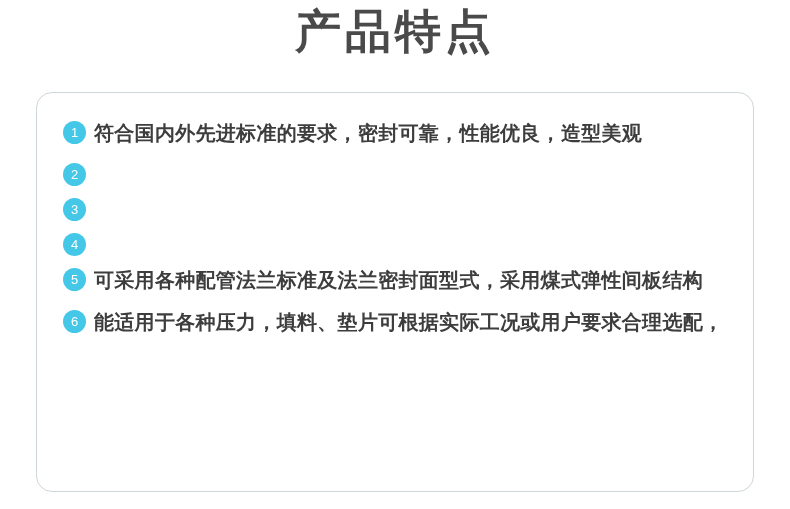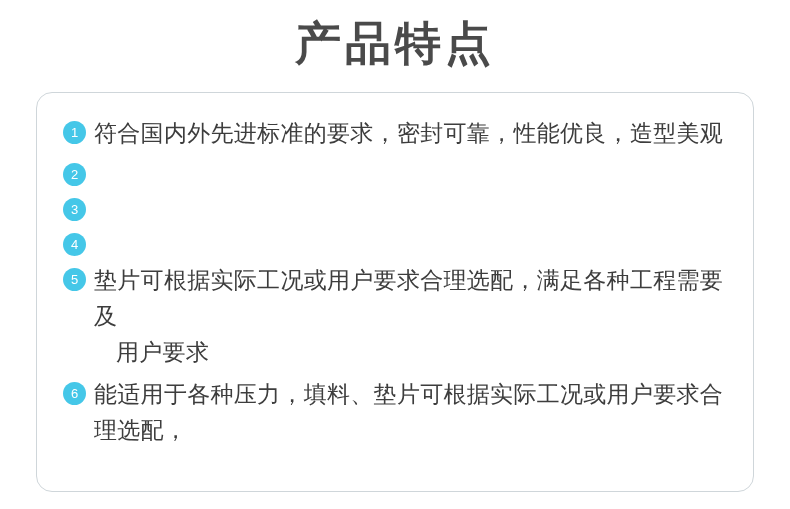--- a/index.html
+++ b/index.html
@@ -19,21 +19,21 @@
     width: 790px;
     height: 509px;
     box-sizing: border-box;
   }
   .title {
     text-align: center;
     font-size: 46px;
     font-weight: bold;
     color: #4a4a4a;
     letter-spacing: 4px;
-    padding-top: 14px;
+    padding-top: 2px;
     line-height: 1.3;
     font-family: "Liberation Sans", sans-serif;
   }
   .panel {
     position: absolute;
     left: 36px;
     top: 92px;
     width: 718px;
     height: 400px;
     box-sizing: border-box;
@@ -54,24 +54,25 @@
     background: #45c7e8;
     color: #ffffff;
     font-size: 13px;
     line-height: 23px;
     text-align: center;
     margin-top: 6px;
     margin-right: 8px;
     font-family: "Liberation Sans", sans-serif;
   }
   .text {
-    font-size: 23px;
+    font-size: 20px;
     line-height: 36px;
     color: #3d3d3d;
     letter-spacing: 0.3px;
+    font-weight: bold;
   }
   .text .cont {
     display: block;
   }
   .cont.indent {
     text-indent: 22px;
   }
   .cont.outdent {
     text-indent: -16px;
   }
@@ -100,22 +101,21 @@
       <span class="badge">3</span>
     </div>
 
     <div class="item">
       <span class="badge">4</span>
     </div>
 
     <div class="item">
       <span class="badge">5</span>
       <div class="text">
-        <span class="cont">垫片可根据实际工况或用户要求合理选配，满足各种工程需要及</span>
-        <span class="cont indent">用户要求</span>
+        <span class="cont">可采用各种配管法兰标准及法兰密封面型式，采用煤式弹性间板结构</span>
       </div>
     </div>
 
     <div class="item">
       <span class="badge">6</span>
       <div class="text">
         <span class="cont">能适用于各种压力，填料、垫片可根据实际工况或用户要求合理选配，</span>
       </div>
     </div>
 

